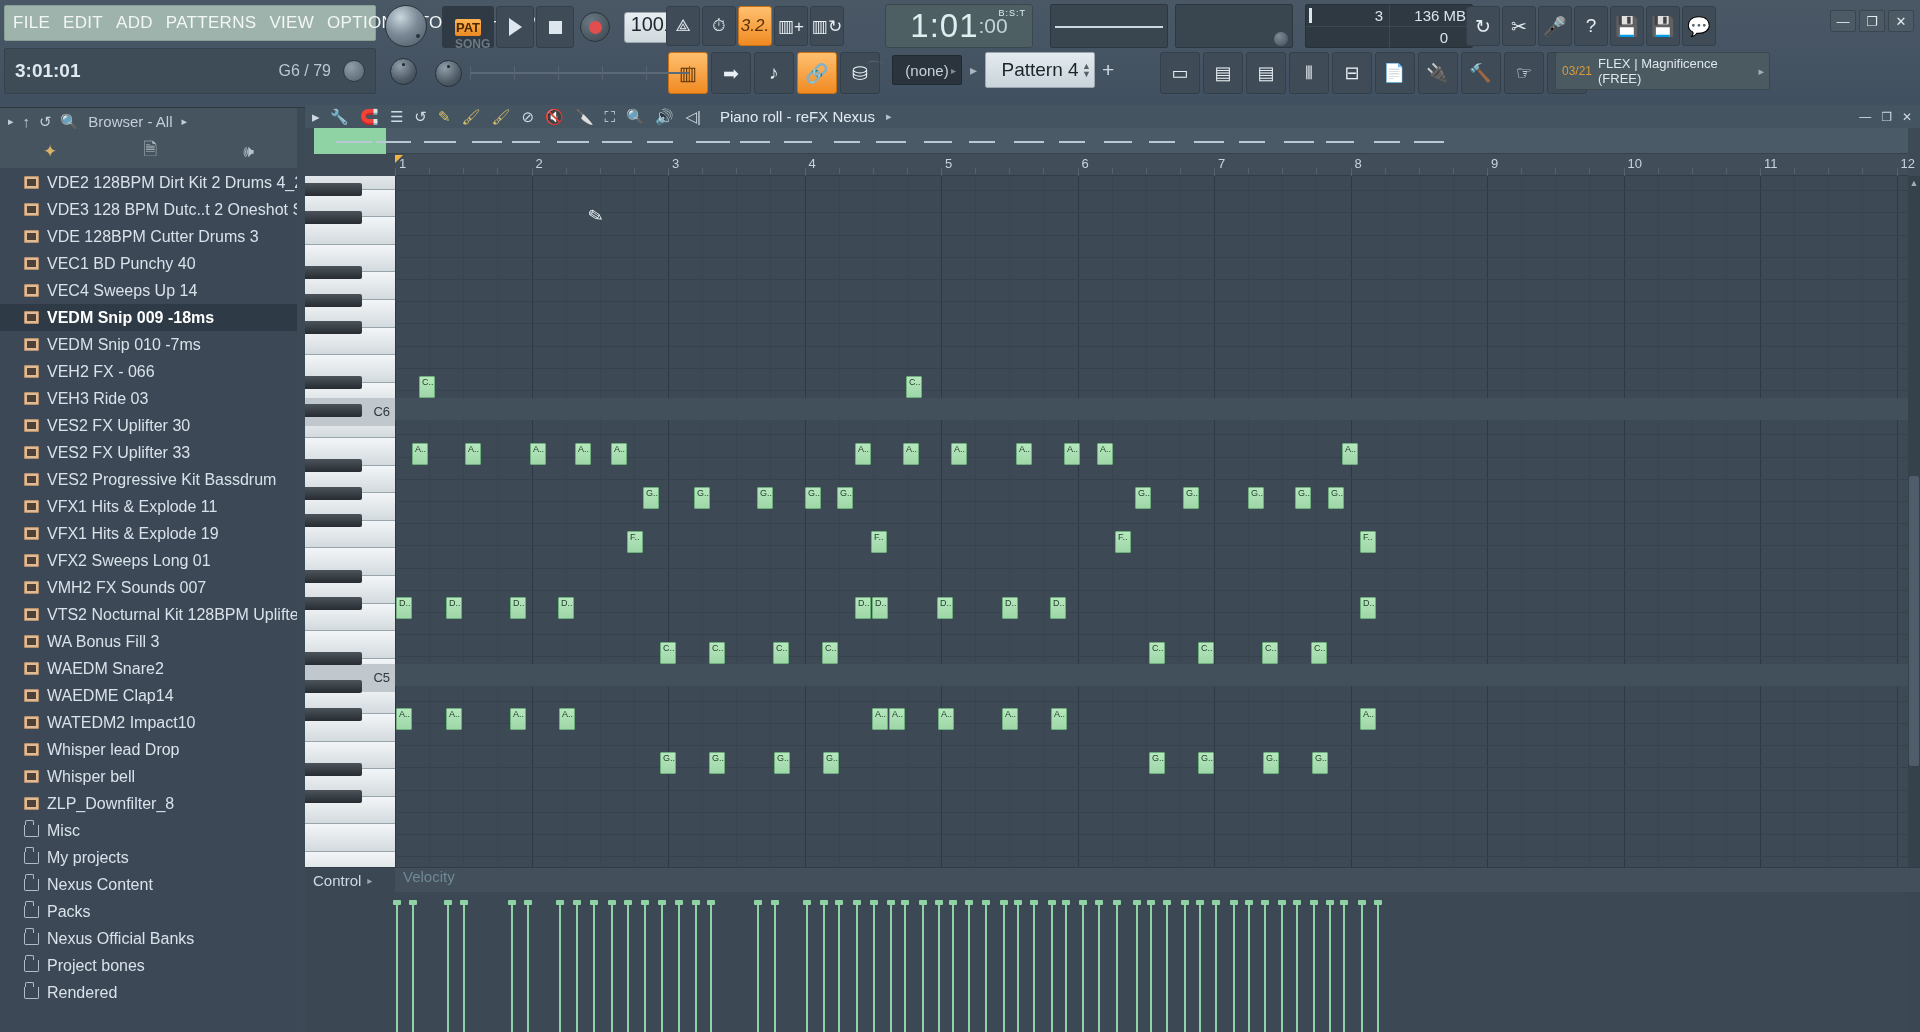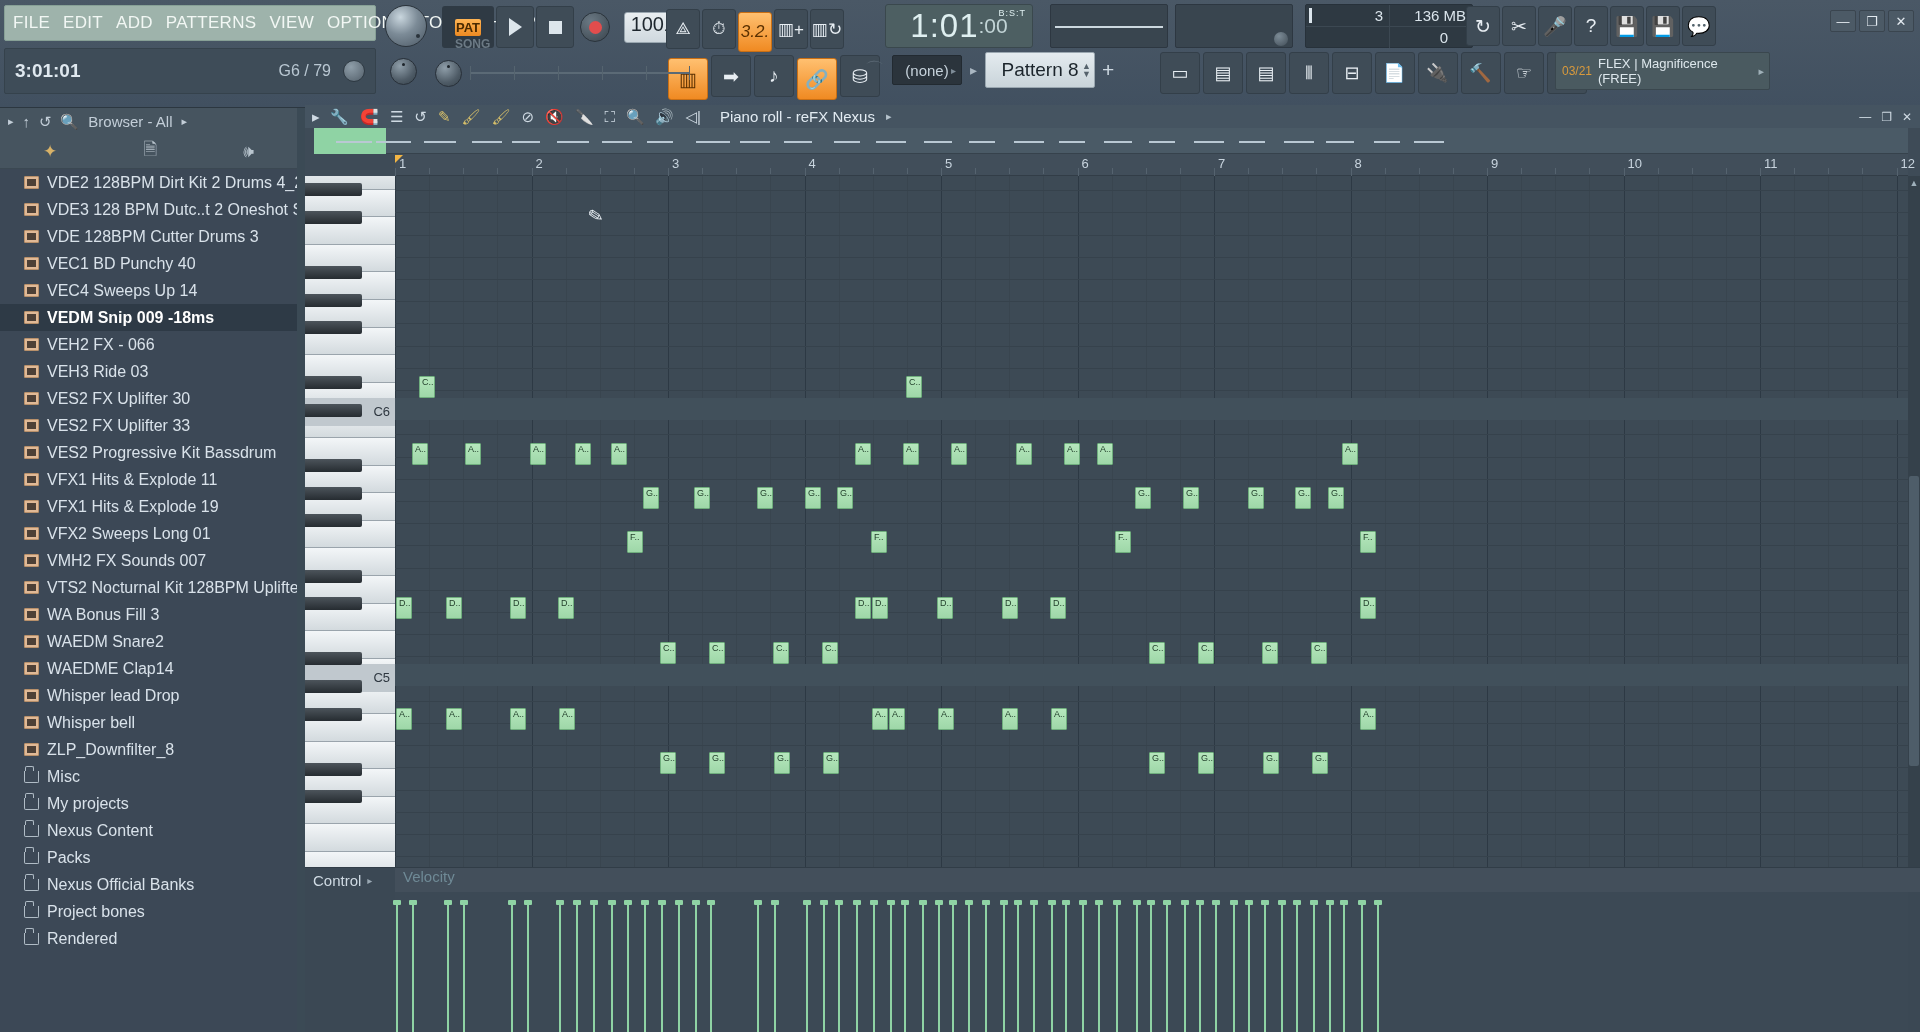--- a/index.html
+++ b/index.html
@@ -45,21 +45,21 @@
   .patsong { width:52px; height:42px; background:#2f3a44; border-radius:3px;
     display:flex; flex-direction:column; justify-content:space-between; padding:13px; }
   .patsong .pat{ background:linear-gradient(180deg,#ffb454,#ed8a22); color:#4a2a00;
     font-size:13px; font-weight:700; text-align:center; border-radius:2px; line-height:17px;}
   .patsong .song{ color:#6c7a85; font-size:12px; font-weight:700; text-align:center;
     line-height:16px;}
 
   .tbtn { background:#3f4c57; border:1px solid #333f49; border-radius:3px;
     display:flex; align-items:center; justify-content:center; color:#e8eef3; }
   .tbtn.on { background:linear-gradient(180deg,#ffc070,#f08a22); color:#5a3000;
-    border-color:#c96f14;margin-top:6px; }
+    border-color:#c96f14; }
 
   .play { width:38px;height:42px; }
   .play::after{content:"";border-left:13px solid #dde6ec;border-top:9px solid transparent;
     border-bottom:9px solid transparent;}
   .stop { width:38px;height:42px; }
   .stop::after{content:"";width:13px;height:13px;background:#dde6ec;}
   .rec { width:38px;height:42px;background:none;border:none;display:flex;align-items:center;justify-content:center;}
   .rec i { width:30px;height:30px;border-radius:50%;
     background:radial-gradient(circle at 35% 30%,#6b7984,#39444d); border:1px solid #2a333b;
     display:flex;align-items:center;justify-content:center;}
@@ -332,21 +332,21 @@
     </div>
 
     <div class="row2" style="left:865px;">
       <span style="color:#5d6b77;font-size:19px;margin-right:8px;">⌒</span>
       <div class="nonebox">
         <span>(none)</span>
         <span class="ar">▸</span>
       </div>
       <span style="color:#aab7c2;font-size:14px;margin:0 8px;">▸</span>
       <div class="patname">
-        <span>Pattern 8</span>
+        <span>Pattern 4</span>
         <span class="sp">▲<br>▼</span>
       </div>
       <span style="color:#cdd8e1;font-size:21px;margin-left:7px;">+</span>
     </div>
 
     <div class="row2" id="row2right" style="left:1160px;">
         <div class="tbtn r2btn" style="font-size: 18px;">▭</div>
         <div class="tbtn r2btn" style="font-size: 18px;">▤</div>
         <div class="tbtn r2btn" style="font-size: 18px;">▤</div>
         <div class="tbtn r2btn" style="font-size: 18px;">⦀</div>
@@ -404,20 +404,24 @@
         <div class="br-item">
           <span class="ico"></span>
           <span>VEC4 Sweeps Up 14</span>
         </div>
         <div class="br-item sel">
           <span class="ico"></span>
           <span>VEDM Snip 009 -18ms</span>
         </div>
         <div class="br-item">
           <span class="ico"></span>
+          <span>VEDM Snip 010 -7ms</span>
+        </div>
+        <div class="br-item">
+          <span class="ico"></span>
           <span>VEH2 FX - 066</span>
         </div>
         <div class="br-item">
           <span class="ico"></span>
           <span>VEH3 Ride 03</span>
         </div>
         <div class="br-item">
           <span class="ico"></span>
           <span>VES2 FX Uplifter 30</span>
         </div>
@@ -453,20 +457,24 @@
           <span class="ico"></span>
           <span>WA Bonus Fill 3</span>
         </div>
         <div class="br-item">
           <span class="ico"></span>
           <span>WAEDM Snare2</span>
         </div>
         <div class="br-item">
           <span class="ico"></span>
           <span>WAEDME Clap14</span>
+        </div>
+        <div class="br-item">
+          <span class="ico"></span>
+          <span>WATEDM2 Impact10</span>
         </div>
         <div class="br-item">
           <span class="ico"></span>
           <span>Whisper lead Drop</span>
         </div>
         <div class="br-item">
           <span class="ico"></span>
           <span>Whisper  bell</span>
         </div>
         <div class="br-item">

